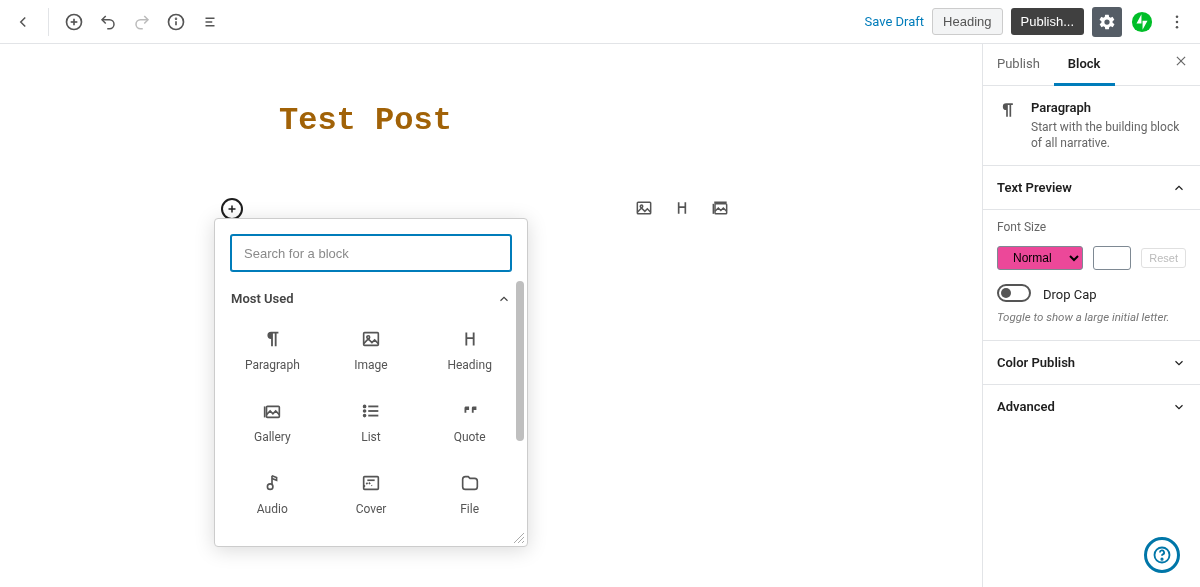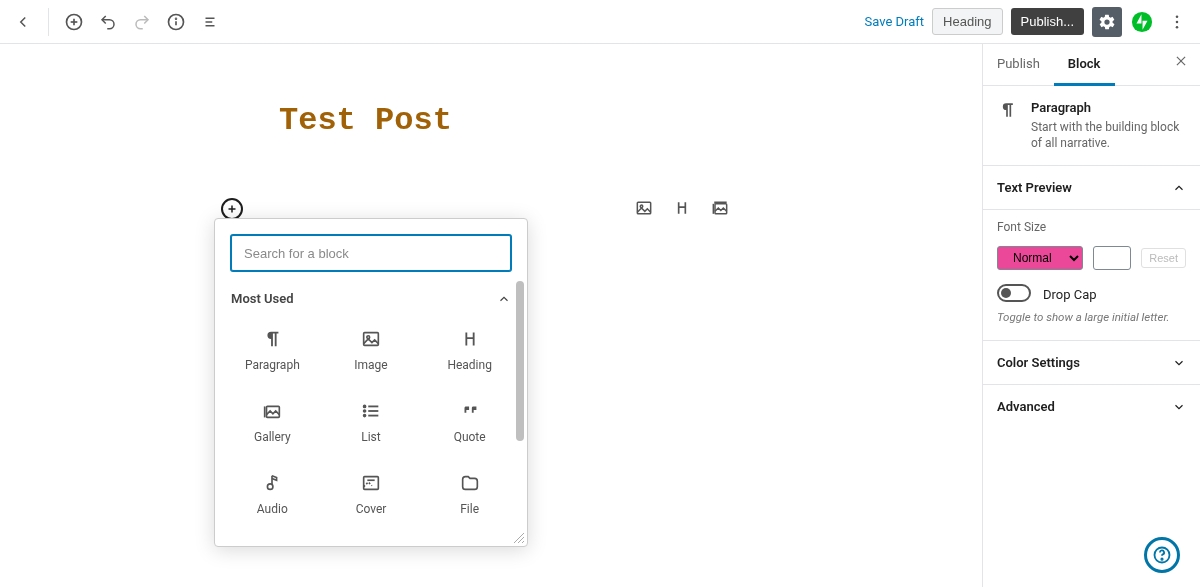--- a/index.html
+++ b/index.html
@@ -301,21 +301,21 @@
     <div class="dropcap-row">
       <div class="toggle">
           <div class="knob"></div>
         </div>
       <span>Drop Cap</span>
     </div>
     <div class="helper">Toggle to show a large initial letter.</div>
   </div>
 
   <div class="panel-head">
-    <span>Color Settings</span>
+    <span>Color Publish</span>
     <svg width="14" height="14" viewBox="0 0 24 24" fill="none" stroke="currentColor" stroke-width="2">
         <polyline points="6 9 12 15 18 9"></polyline>
       </svg>
   </div>
   <div class="panel-head" style="border-bottom:none">
     <span>Advanced</span>
     <svg width="14" height="14" viewBox="0 0 24 24" fill="none" stroke="currentColor" stroke-width="2">
         <polyline points="6 9 12 15 18 9"></polyline>
       </svg>
   </div>

